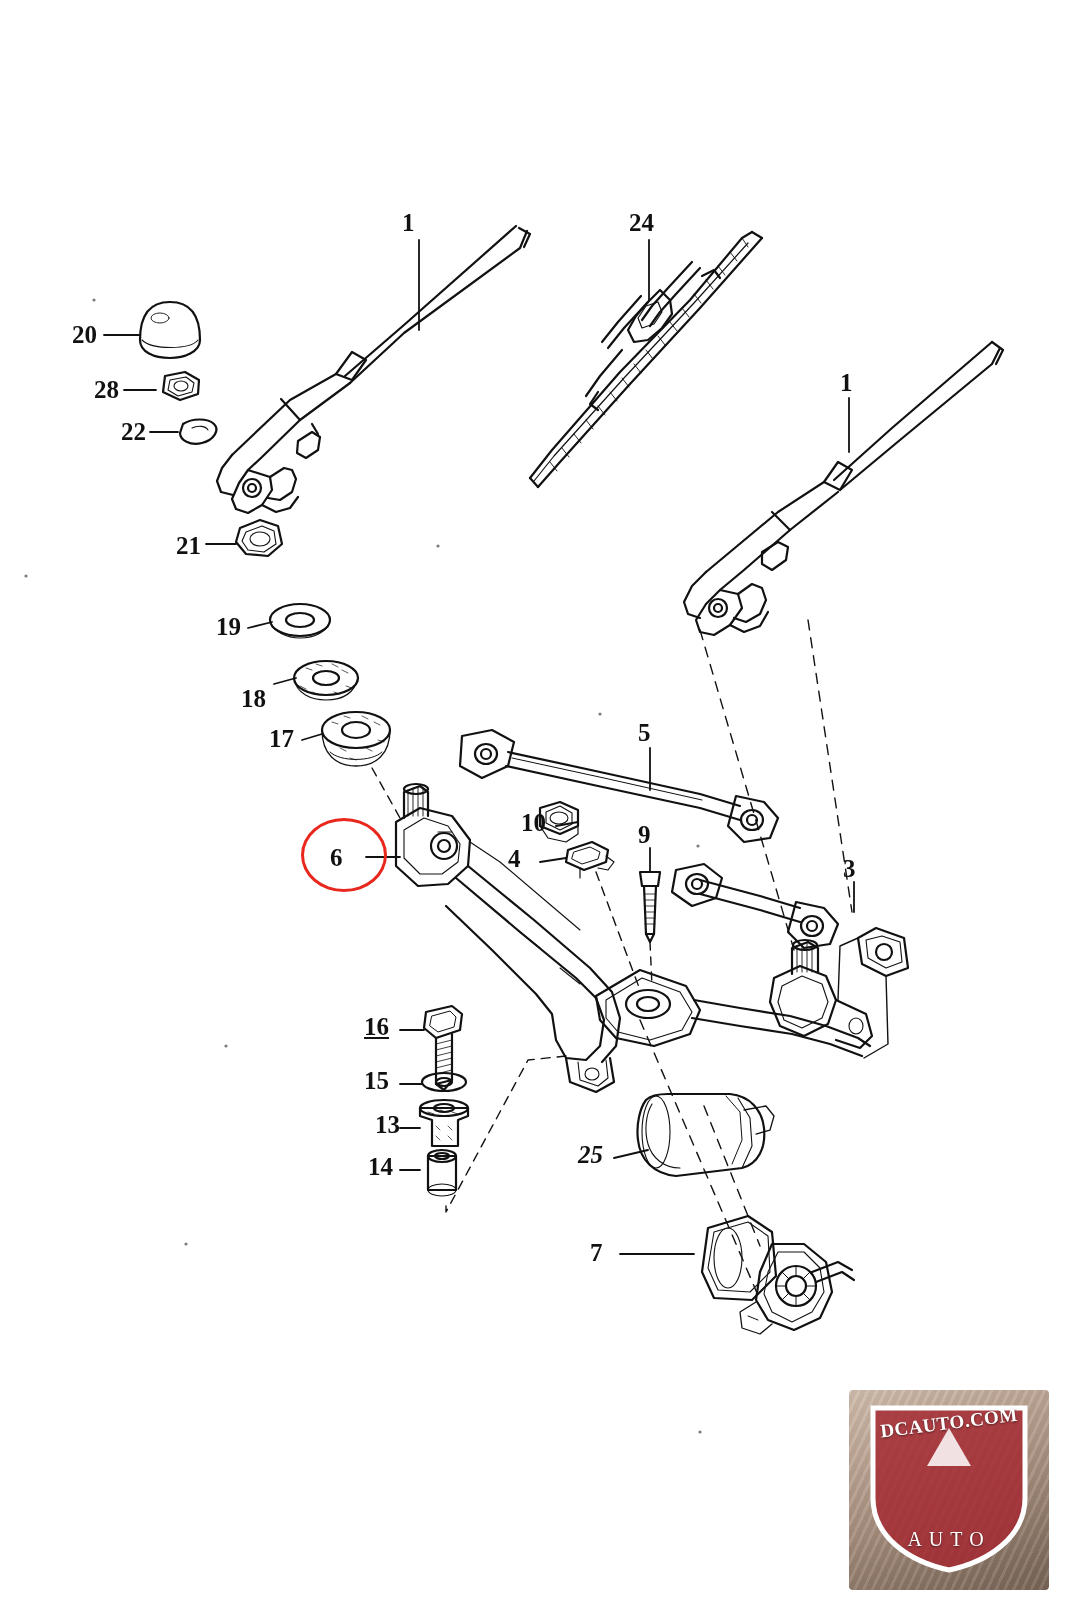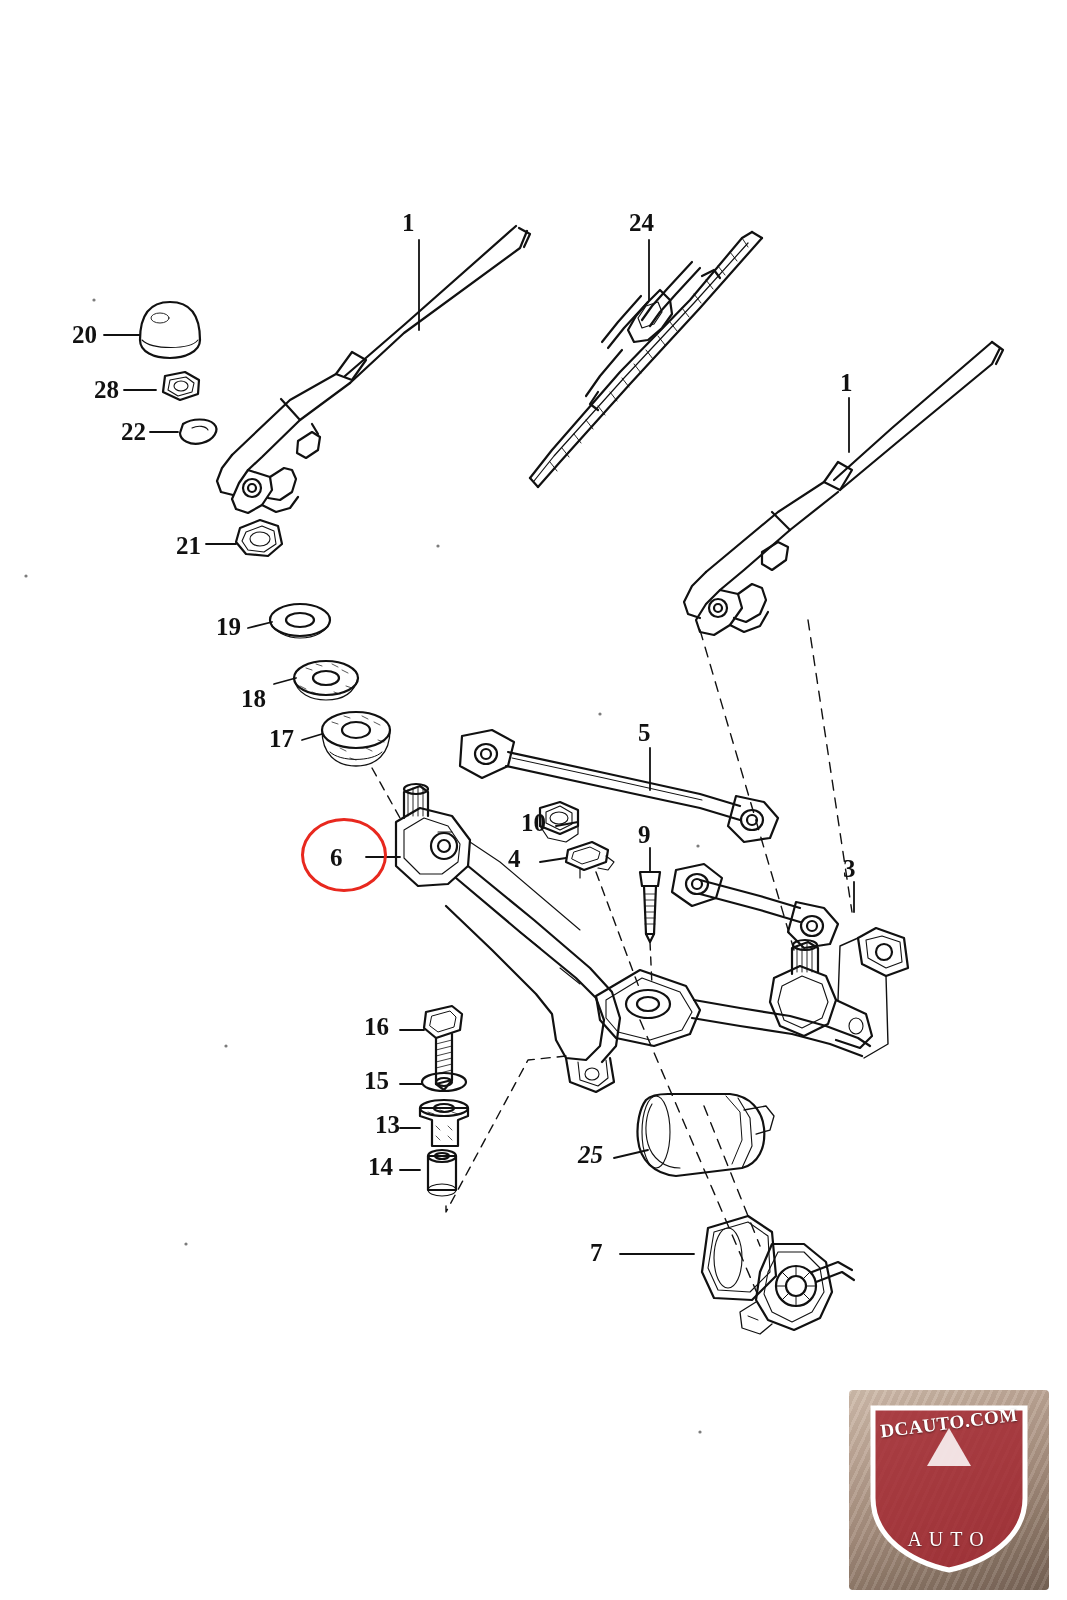--- a/index.html
+++ b/index.html
@@ -502,21 +502,21 @@
   <div class="callout" style="left:241px; top:686px;">18</div>
   <div class="callout" style="left:269px; top:726px;">17</div>
 
   <div class="callout" style="left:330px; top:845px;">6</div>
   <div class="callout" style="left:638px; top:720px;">5</div>
   <div class="callout" style="left:521px; top:810px;">10</div>
   <div class="callout" style="left:508px; top:846px;">4</div>
   <div class="callout" style="left:638px; top:822px;">9</div>
   <div class="callout" style="left:843px; top:856px;">3</div>
 
-  <div class="callout" style="left:364px; top:1014px;">16</div>
+  <div class="callout" style="left:364px; top:1014px;text-decoration:underline;">16</div>
   <div class="callout" style="left:364px; top:1068px;">15</div>
   <div class="callout" style="left:364px; top:1112px;margin-left:11px;">13</div>
   <div class="callout" style="left:368px; top:1154px;">14</div>
 
   <div class="callout" style="left:578px; top:1142px;font-style:italic;">25</div>
   <div class="callout" style="left:590px; top:1240px;">7</div>
 
   <div id="watermark">
     <div class="wm-photo"></div>
     <svg class="wm-shield" viewBox="0 0 164 172" xmlns="http://www.w3.org/2000/svg">

